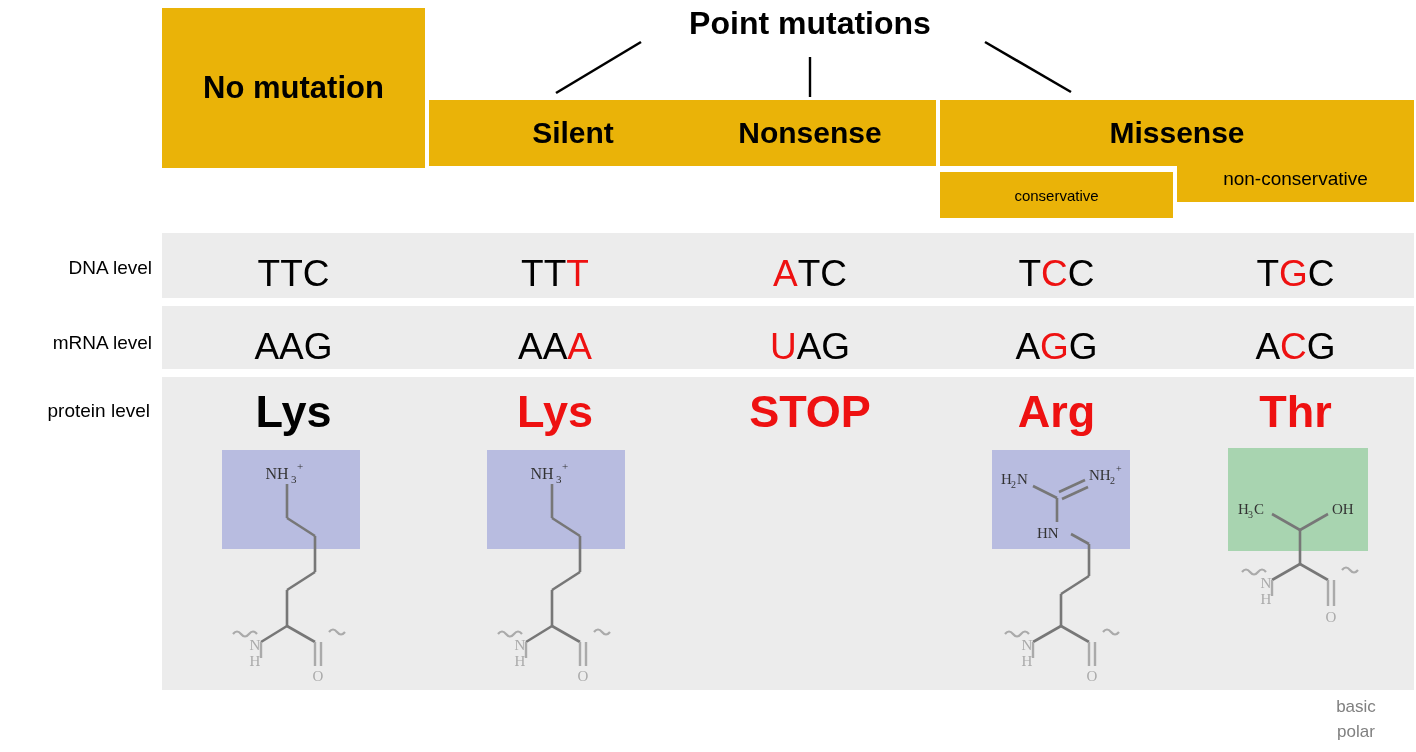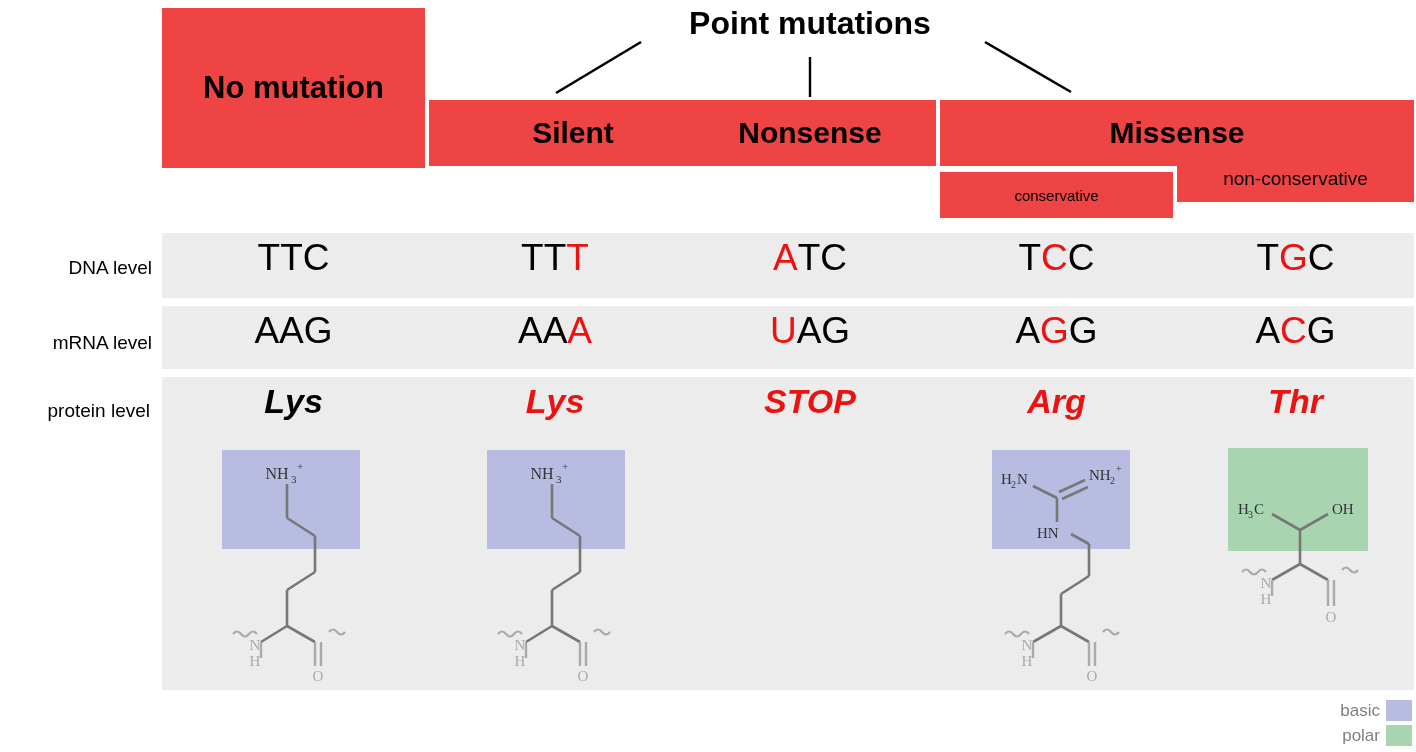--- a/index.html
+++ b/index.html
@@ -1,21 +1,21 @@
 <!DOCTYPE html>
 <html><head>
 <meta charset="utf-8">
 <style>
   html,body{margin:0;padding:0;background:#ffffff;}
   body{width:1416px;height:752px;position:relative;overflow:hidden;
        font-family:"Liberation Sans","DejaVu Sans",sans-serif;color:#000;}
   .abs{position:absolute;}
 
   
-  .hcell{background:#ef4444;display:flex;align-items:center;justify-content:center;
+  .hcell{background:#eab308;display:flex;align-items:center;justify-content:center;
          text-align:center;box-sizing:border-box;}
   .hcell.bold{font-weight:bold;}
 
   #no-mutation{left:162px;top:8px;width:263px;height:160px;font-size:31px;}
   #silent    {left:429px;top:100px;width:288px;height:66px;font-size:30px;}
   #nonsense  {left:684px;top:100px;width:252px;height:66px;font-size:30px;}
   #missense  {left:940px;top:100px;width:474px;height:66px;font-size:30px;}
   #conservative     {left:940px;top:172px;width:233px;height:46px;font-size:15px;font-weight:normal;}
   #non-conservative {left:1177px;top:156px;width:237px;height:46px;font-size:19px;font-weight:normal;}
 
@@ -32,42 +32,42 @@
   #lab-mrna   {left:-4px;top:325px;width:160px;height:36px;}
   #lab-protein{left:-6px;top:393px;width:160px;height:36px;}
 
   
   .band{background:#ececec;}
   #band1{left:162px;top:233px;width:1252px;height:65px;}
   #band2{left:162px;top:306px;width:1252px;height:63px;}
   #band3{left:162px;top:377px;width:1252px;height:313px;}
 
   
-  .cellText{display:flex;align-items:flex-start;justify-content:center;text-align:center;
+  .cellText{display:flex;align-items:flex-end;justify-content:center;text-align:center;
             box-sizing:border-box;}
   .seq {font-size:37px;letter-spacing:0px;}
-  .prot{font-size:34px;font-weight:bold;font-style:italic;}
+  .prot{font-size:45px;font-weight:bold;}
   .red {color:#ee1111;}
 
   .col0{left:162px;width:263px;}
   .col1{left:429px;width:252px;}
   .col2{left:684px;width:252px;}
   .col3{left:940px;width:233px;}
   .col4{left:1177px;width:237px;}
 
   .rowA{top:237px;height:58px;}
   .rowB{top:310px;height:58px;}
   .rowC{top:382px;height:56px;}
 
   
   .mol{position:absolute;}
 
   
   #legend{left:1300px;top:698px;width:112px;height:50px;font-size:17px;color:#808080;}
-  .legrow{display:flex;align-items:center;justify-content:flex-end;height:25px;gap:6px;}
+  .legrow{display:flex;align-items:center;justify-content:flex-end;height:25px;gap:6px;flex-direction:column;}
   .swatch{width:26px;height:21px;display:inline-block;}
 </style>
 </head>
 <body>
 
 <div class="abs" id="point-title">Point mutations</div>
 
 <svg class="abs" id="connectors" viewBox="0 0 1416 230">
   <line x1="556" y1="93" x2="641" y2="42" stroke="#000" stroke-width="2.6"></line>
   <line x1="810" y1="57" x2="810" y2="97" stroke="#000" stroke-width="2.4"></line>

